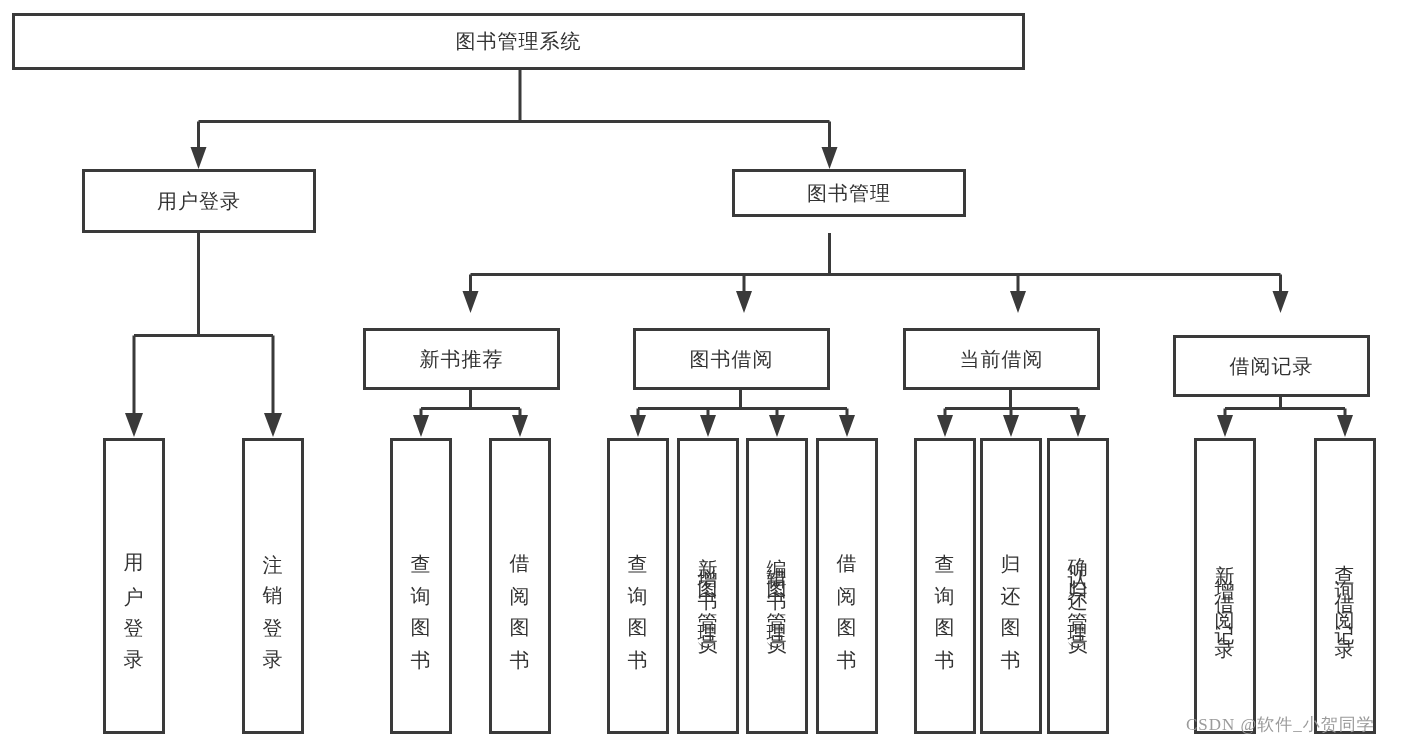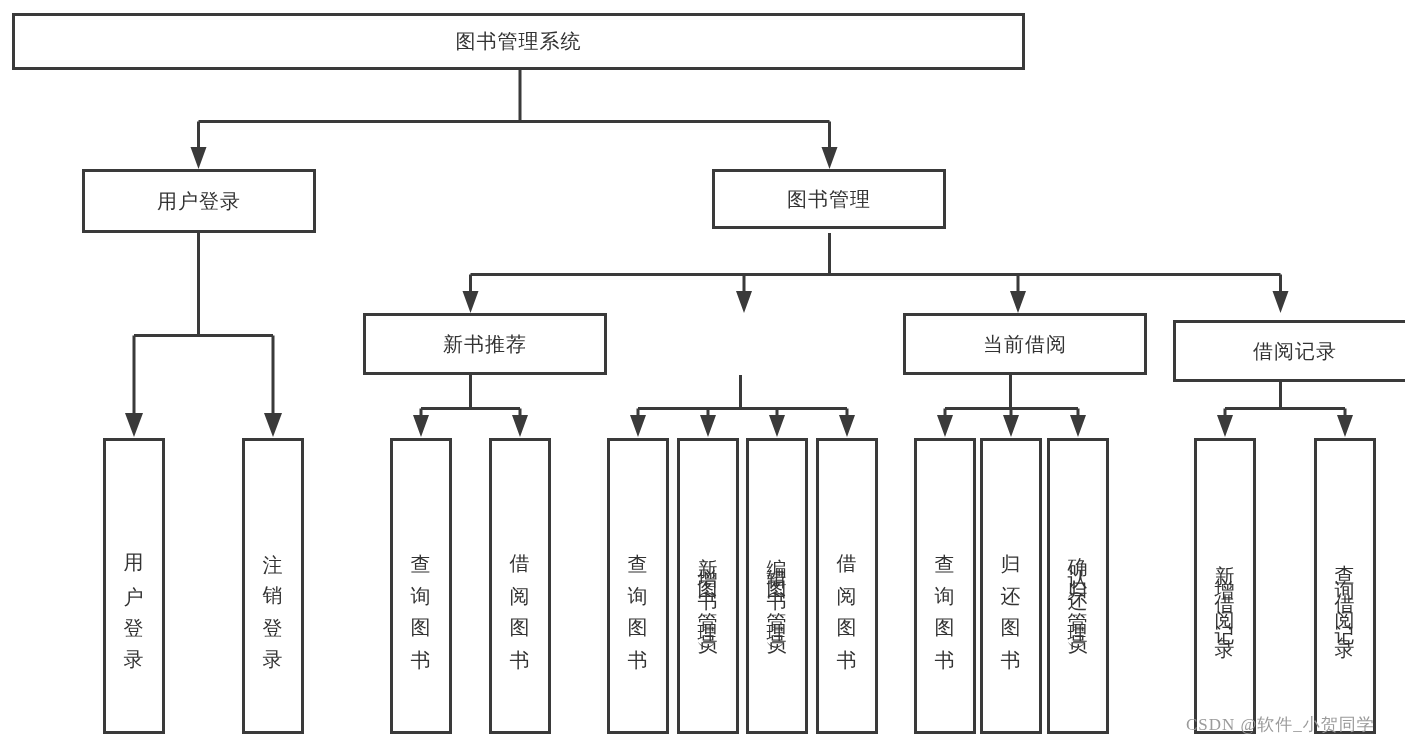--- a/index.html
+++ b/index.html
@@ -13,22 +13,22 @@
   .connectors{position:absolute;left:0;top:0;}
   .node{
     position:absolute;box-sizing:border-box;background:#fff;
     border:3px solid var(--line,#3a3a3a);
     display:flex;align-items:center;justify-content:center;
     font-size:20px;letter-spacing:1px;color:var(--text,#333333);
   }
   
   .root {left:12px;  top:13px;  width:1013px;height:57px;}
   .l2a  {left:82px;  top:169px; width:234px; height:64px;}
-  .l2b  {left:712px; top:169px; width:234px; height:60px;}
-  .l3   {top:313px;  width:244px;height:62px;}
+  .l2b  {left:732px; top:169px; width:234px; height:48px;}
+  .l3   {top:328px;  width:197px;height:62px;}
   .l3a{left:363px;} .l3b{left:633px;} .l3c{left:903px;text-align:center;} .l3d{left:1173px;margin-top:7px;}
   
   .leaf {top:438px;width:62px;height:296px;}
   .vtext{writing-mode:vertical-rl;text-orientation:mixed;line-height:1;}
   .sp4{letter-spacing:32px;padding-top:32px;}
   .sp6{letter-spacing:15px;padding-top:15px;}
   .sp9{letter-spacing:11px;padding-top:11px;}
   .x1{left:103px;} .x2{left:242px;} .x3{left:390px;} .x4{left:489px;}
   .x5{left:607px;} .x6{left:677px;} .x7{left:746px;} .x8{left:816px;}
   .x9{left:914px;} .x10{left:980px;} .x11{left:1047px;}
@@ -92,20 +92,23 @@
   <div class="node l2a">
     <span>用户登录</span>
   </div>
   <div class="node l2b">
     <span>图书管理</span>
   </div>
 
   <div class="node l3 l3a">
     <span>新书推荐</span>
   </div>
+  <div class="node l3 l3b">
+    <span>图书借阅</span>
+  </div>
   <div class="node l3 l3c">
     <span>当前借阅</span>
   </div>
   <div class="node l3 l3d">
     <span>借阅记录</span>
   </div>
 
   <div class="node leaf x1">
     <span class="vtext sp4">用户登录</span>
   </div>

